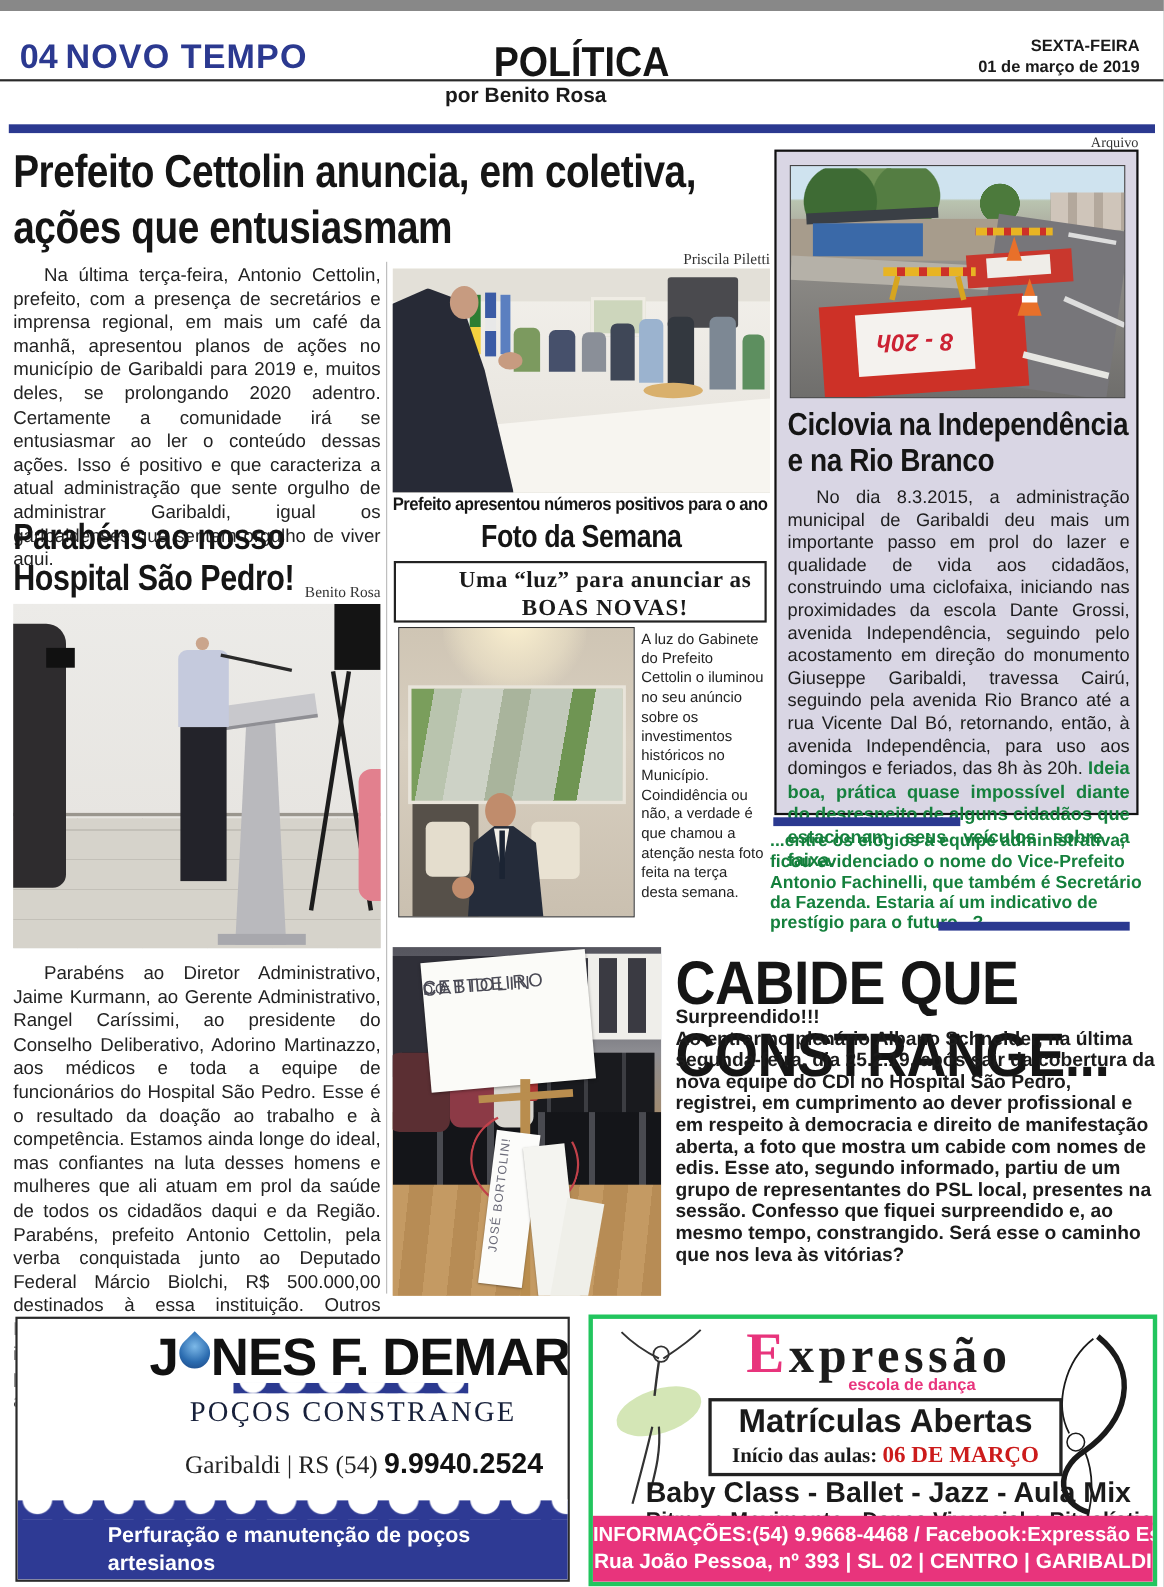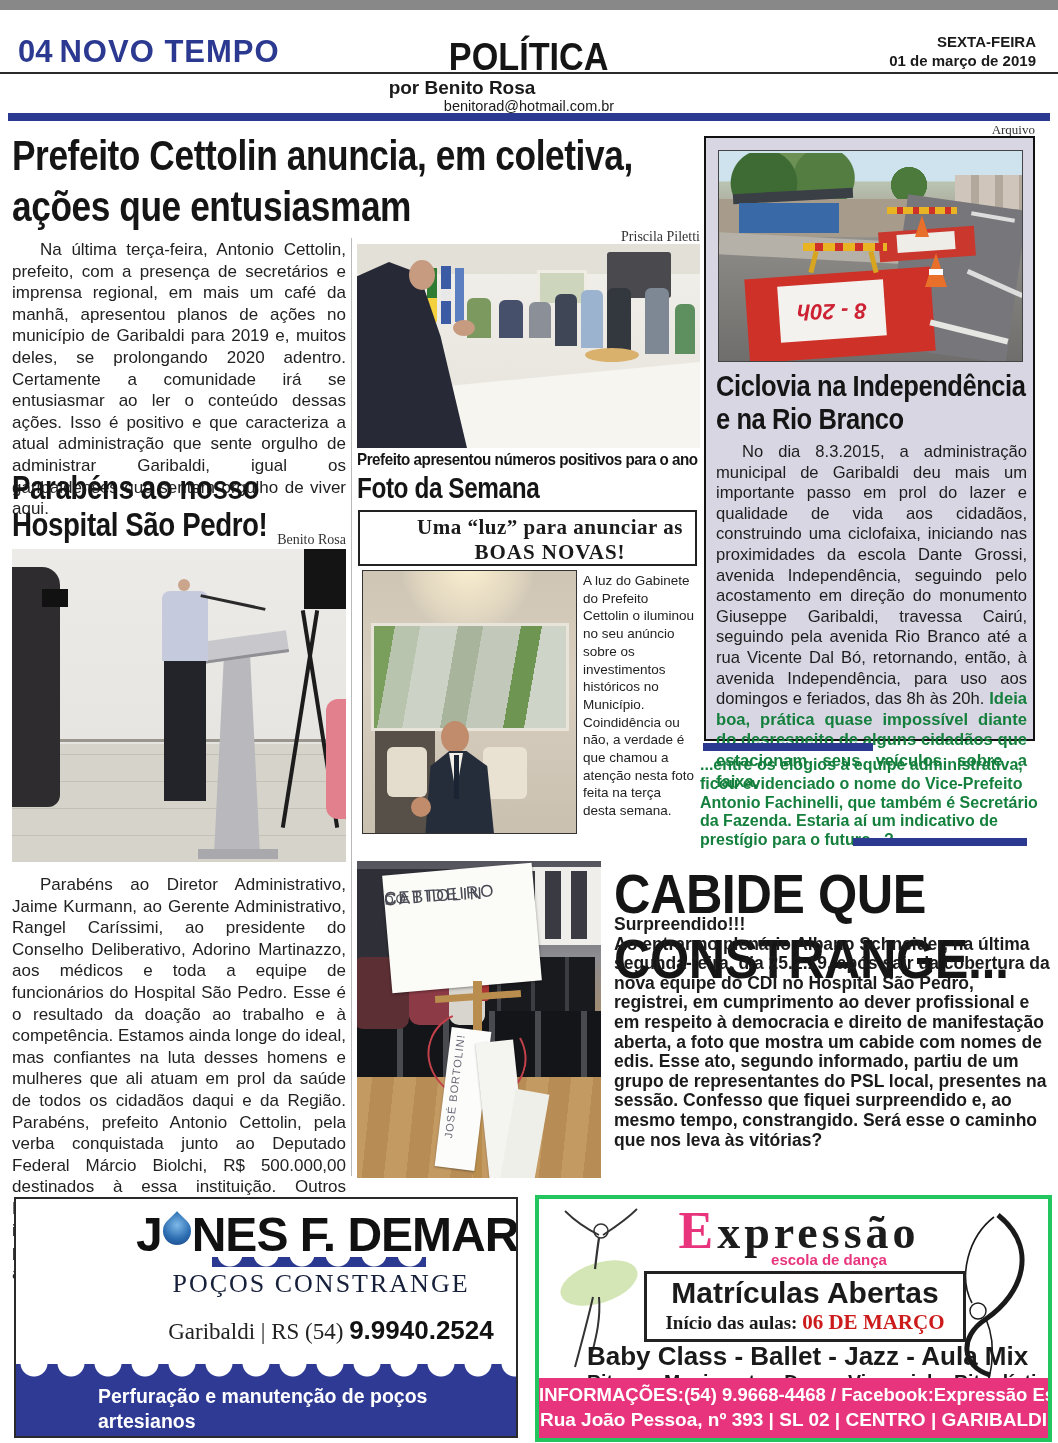--- a/index.html
+++ b/index.html
@@ -38,22 +38,21 @@
     <span>04</span><span style="display:inline-block;width:7px;"></span><span style="letter-spacing:1px;">NOVO TEMPO</span>
   </div>
   <div class="abs" style="left:0; top:26px; width:1058px; text-align:center;">
     <span class="sqc hl" style="font-size:38px; letter-spacing:0;">POLÍTICA</span>
   </div>
   <div class="abs" style="right:22px; top:22px; text-align:right; font-weight:bold; font-size:15px; line-height:19px;">
     <div>SEXTA-FEIRA</div>
     <div>01 de março de 2019</div>
   </div>
   <div class="abs" style="left:0; top:62px; width:1058px; height:2px; background:#2a2a2a;"></div>
-  <div class="abs" style="left:0; top:67px; width:924px; text-align:center; font-weight:bold; font-size:19px;">por Benito Rosa</div>
-  <div class="abs" style="left:0; top:88px; width:1058px; text-align:center; font-size:14.5px;">benitorad@hotmail.com.br</div>
+  <div class="abs" style="left:16px; top:67px; width:924px; text-align:center; font-weight:bold; font-size:19px;">por Benito Rosa</div>
   <div class="abs bluebar" style="left:8px; top:103px; width:1042px; height:8px;"></div>
 
   <div class="abs hl" style="left:12px; top:120px; width:700px; font-size:42px; line-height:51px;">
     <span class="sq"><span>Prefeito Cettolin anuncia, em coletiva,</span><br>
     <span>ações que entusiasmam</span></span>
   </div>
 
   <div class="abs" style="left:351px; top:228px; width:1px; height:938px; background:#b9b9b9;"></div>
 
   <div class="abs para just" style="left:12px; top:229px; width:334px;"><span class="ind"></span><span>Na última terça-feira, Antonio Cettolin, prefeito, com a presença de secretários e imprensa regional, em mais um café da manhã, apresentou planos de ações no município de Garibaldi para 2019 e, muitos deles, se prolongando 2020 adentro. Certamente a comunidade irá se entusiasmar ao ler o conteúdo dessas ações. Isso é positivo e que caracteriza a atual administração que sente orgulho de administrar Garibaldi, igual os garibaldenses que sentem orgulho de viver aqui.</span></div>
@@ -104,21 +103,21 @@
     <div style="left:0; top:118px; width:343px; height:86px; background:#f7f5f0; clip-path:polygon(0 38%, 100% 0, 100% 100%, 0 100%);"></div>
     <div style="left:228px; top:104px; width:54px; height:14px; background:#d9b06c; border-radius:50%;"></div>
     <div style="left:-10px; top:18px; width:120px; height:186px; background:#272a36; clip-path:polygon(35% 0, 60% 6%, 78% 40%, 100% 100%, 0 100%, 0 10%);"></div>
     <div style="left:52px; top:16px; width:26px; height:30px; border-radius:50%; background:#c79b80;"></div>
     <div style="left:96px; top:76px; width:22px; height:16px; border-radius:50%; background:#c79b80;"></div>
   </div>
   <div class="abs hl" style="left:357px; top:440px; width:343px; font-size:16.5px;">
       <span class="sq" style="transform:scaleX(.92); width:108%;">Prefeito apresentou números positivos para o ano</span>
     </div>
 
-  <div class="abs hl" style="left:357px; top:462px; width:343px; font-size:29px;">
+  <div class="abs hl" style="left:357px; top:462px; width:343px; font-size:29px;text-align:center;">
       <span class="sq">Foto da Semana</span>
     </div>
 
   <div class="abs serif" style="left:358px; top:500px; width:339px; height:56px; border:2px solid #222; text-align:center; padding-top:3px;padding-left:45px;">
     <div style="font-size:21px; font-weight:bold; letter-spacing:.5px;">Uma “luz” para anunciar as</div>
     <div style="font-size:21px; font-weight:bold; letter-spacing:1px;">BOAS NOVAS!</div>
   </div>
 
   <div class="ph" style="left:362px; top:560px; width:215px; height:264px; border:1px solid #333; background:linear-gradient(#cfc5b4 0%, #d8cfc0 40%, #cac0b0 100%);">
     <div style="left:40px; top:-10px; width:130px; height:70px; background:radial-gradient(ellipse at 50% 0%, rgba(255,244,210,.95) 0%, rgba(255,244,210,.35) 55%, rgba(255,244,210,0) 75%);"></div>

